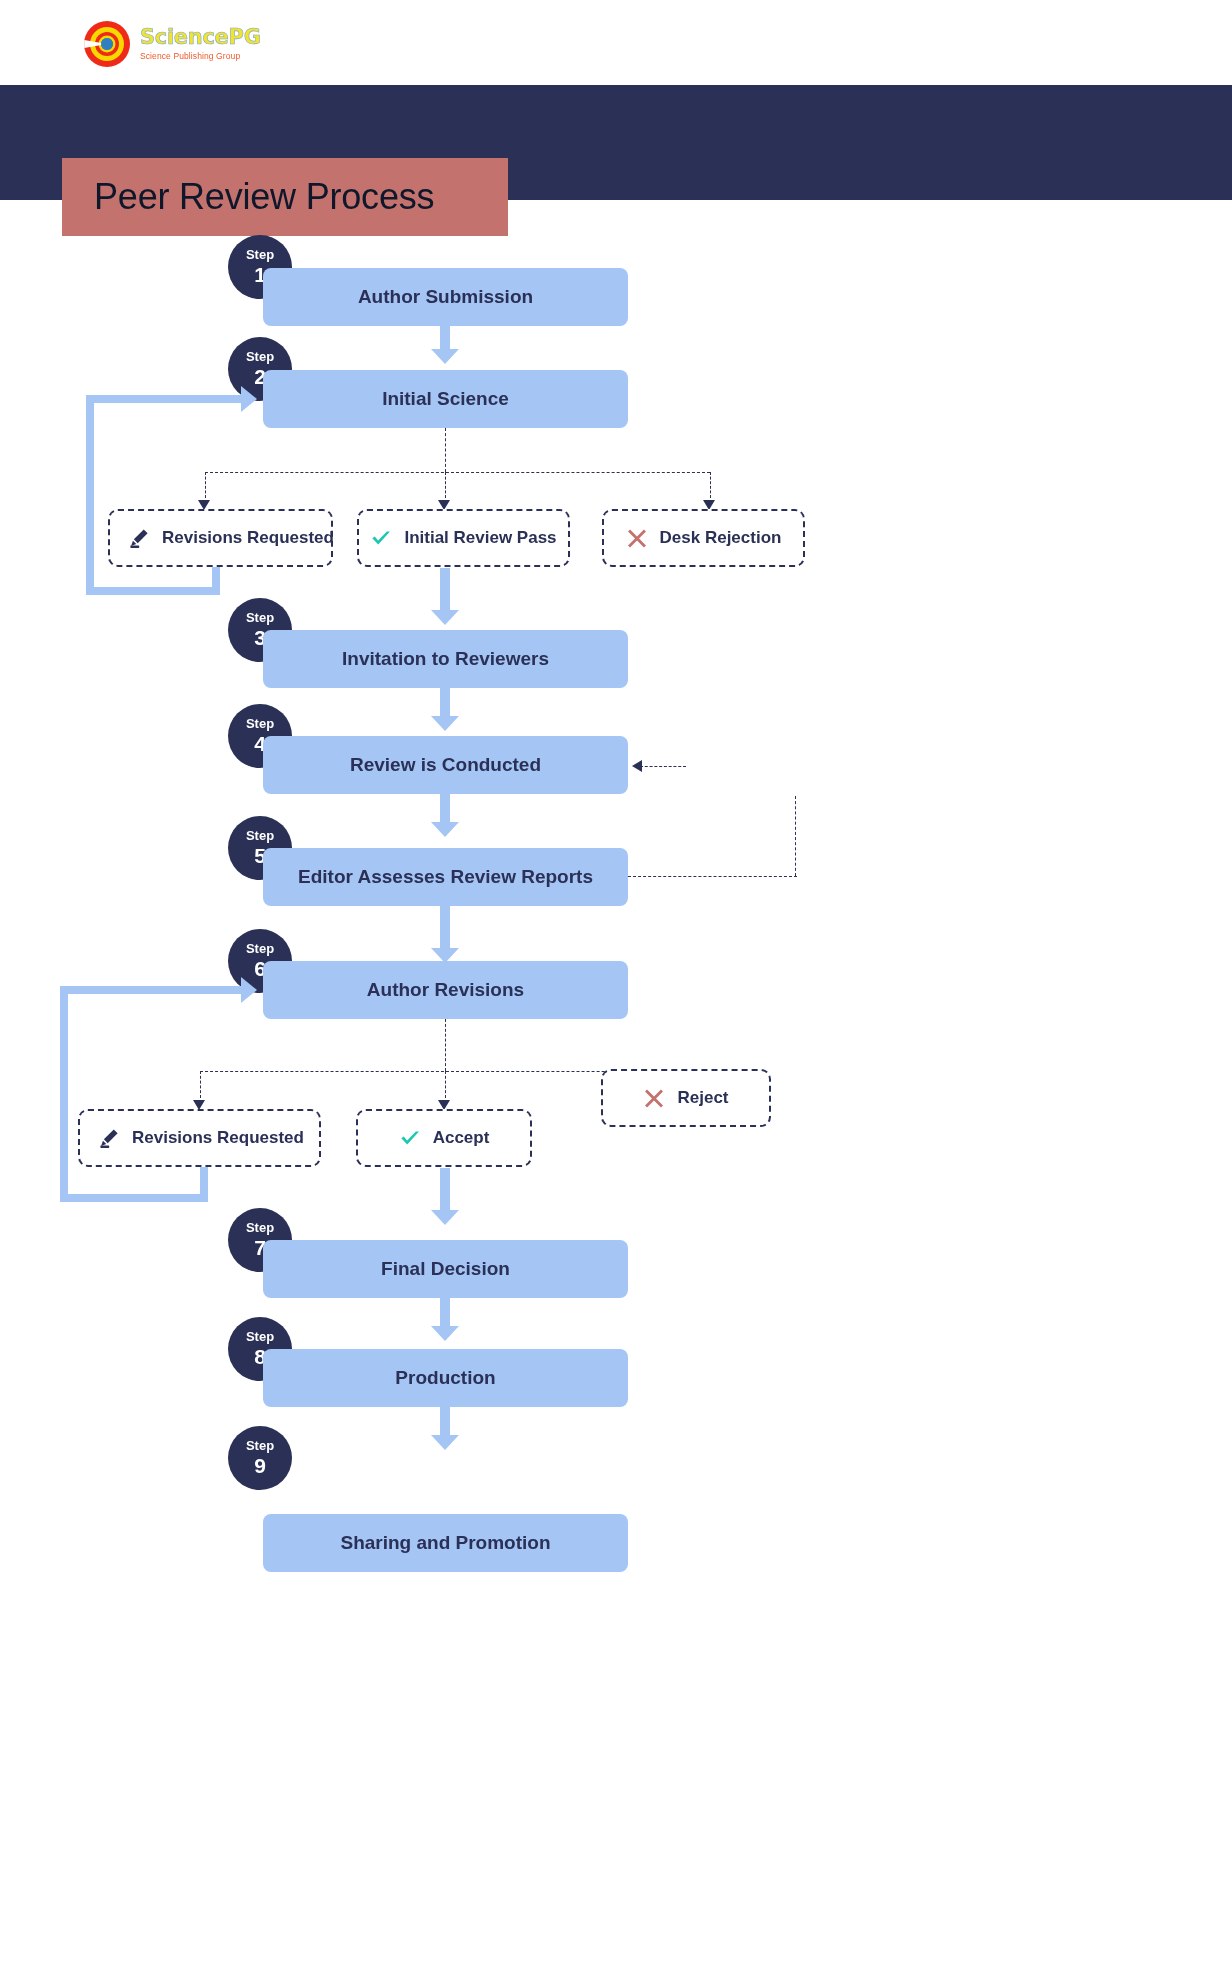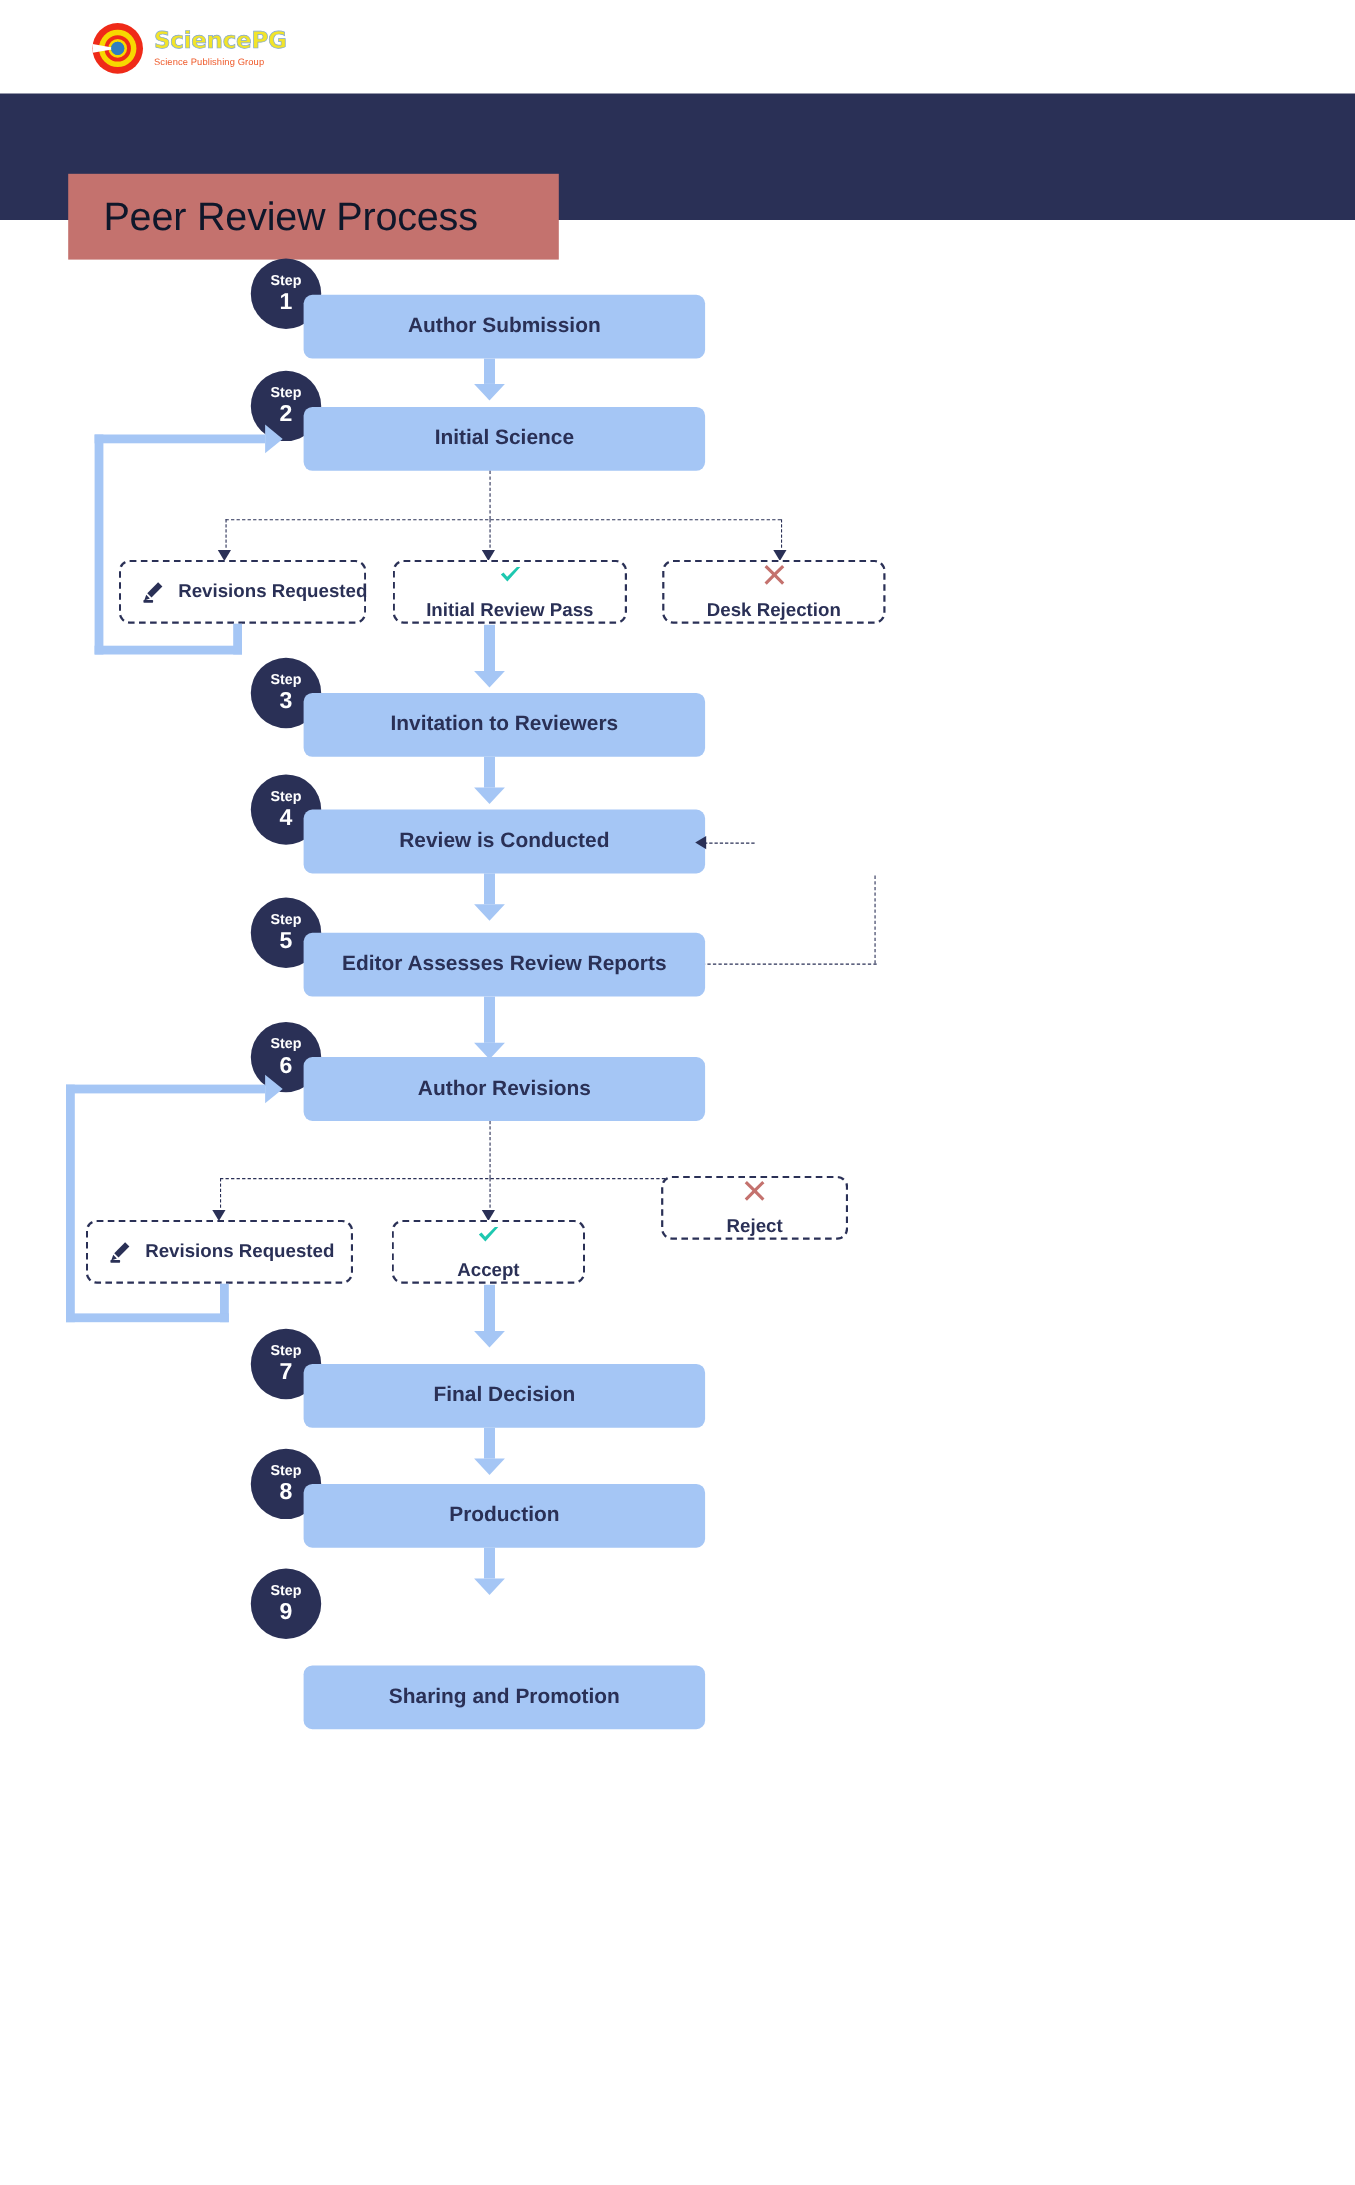--- a/index.html
+++ b/index.html
@@ -24,21 +24,21 @@
   .title-box { position: absolute; left: 62px; top: 158px; width: 446px; height: 78px;
                background: #c4726e; display: flex; align-items: center; padding-left: 32px; }
   .title-text { color: #0f172a; font-size: 36px; font-weight: normal; letter-spacing: -0.2px; }
 
   
   .canvas { position: absolute; left: 0; top: 200px; width: 1232px; height: 1786px; }
 
   
   .step-box { position: absolute; left: 263px; width: 365px; height: 58px;
               background: #a5c6f5; border-radius: 8px;
-              display: flex; align-items: center; justify-content: center; margin-left: 13px; }
+              display: flex; align-items: center; justify-content: center; }
   .step-label { color: #2a3056; font-size: 19px; font-weight: bold; }
   .step-circle { position: absolute; width: 64px; height: 64px; border-radius: 50%;
                  background: #2a3056; display: flex; flex-direction: column;
                  align-items: center; justify-content: center; left: 228px; }
   .sc-word { color: #fff; font-size: 13px; font-weight: bold; line-height: 1.1; }
   .sc-num  { color: #fff; font-size: 21px; font-weight: bold; line-height: 1.1; }
 
   
   .arr-v { position: absolute; width: 10px; background: #a5c6f5; left: 440px; }
   .arr-head { position: absolute; width: 0; height: 0; left: 431px;
@@ -47,21 +47,21 @@
   .d-h { position: absolute; height: 0; border-top: 1.6px dashed #2a3056; }
   .d-v { position: absolute; width: 0; border-left: 1.6px dashed #2a3056; }
   .d-arrow-left { position: absolute; width: 0; height: 0;
                  border-top: 6px solid transparent; border-bottom: 6px solid transparent;
                  border-right: 10px solid #2a3056; }
 
   
   .out-box { position: absolute; height: 58px; border: 2px dashed #2a3056; border-radius: 10px;
              background: #fff; display: flex; align-items: center; gap: 12px; padding: 0 18px; }
   .out-label { color: #2a3056; font-size: 17px; font-weight: bold; white-space: nowrap; }
-  .out-center { justify-content: center; flex-direction: column; }
+  .out-center { justify-content: center; }
   .ico { width: 22px; height: 22px; flex: none; display: block; }
 
   
   .fb { position: absolute; background: #a5c6f5; }
   .fb-head { position: absolute; width: 0; height: 0;
              border-top: 13px solid transparent; border-bottom: 13px solid transparent;
              border-left: 16px solid #a5c6f5; }
 </style>
 </head>
 <body>

